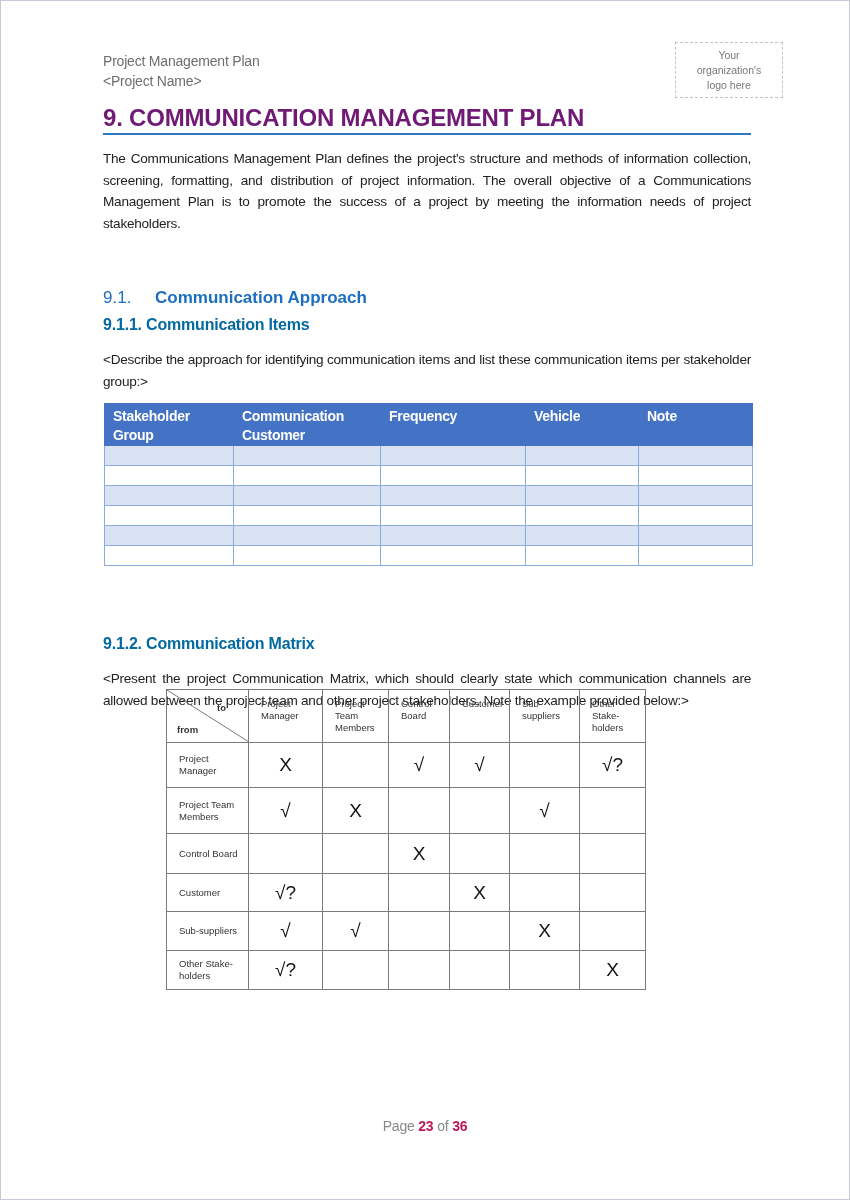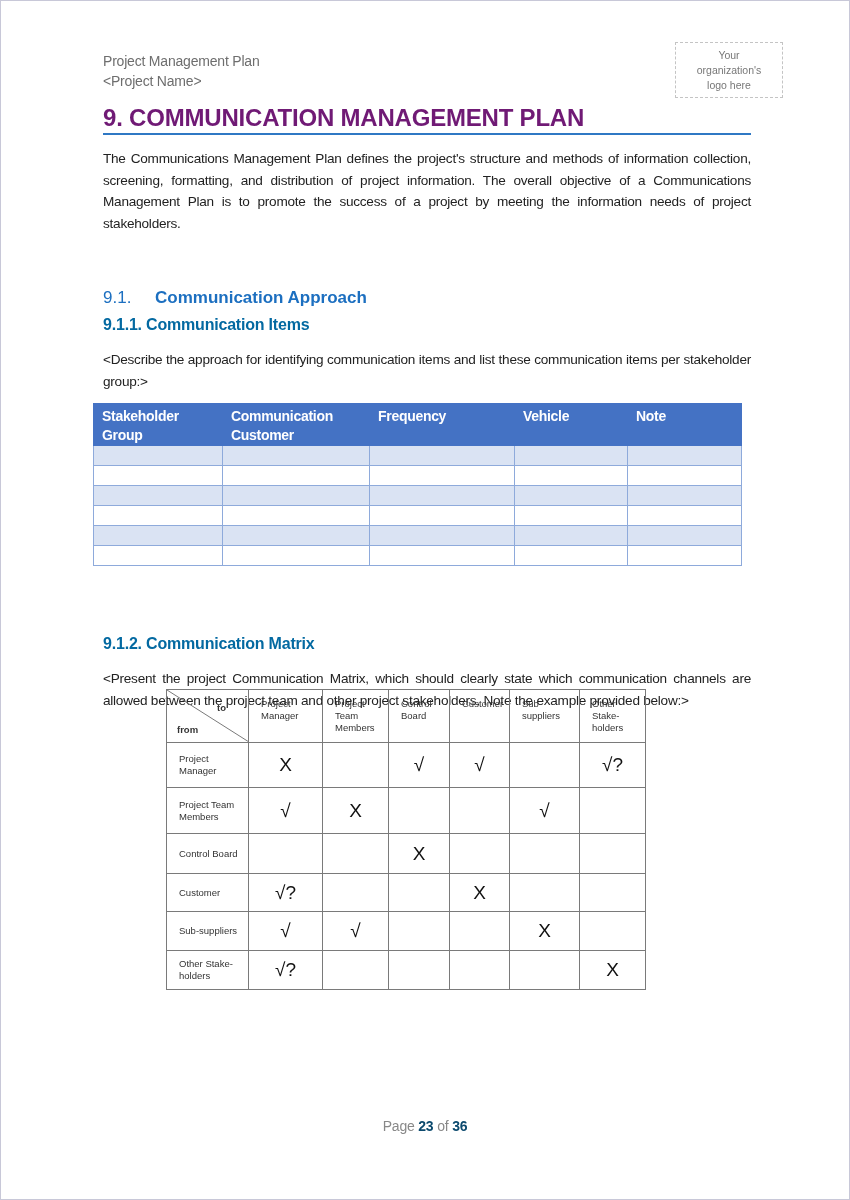--- a/index.html
+++ b/index.html
@@ -9,38 +9,38 @@
   .hdr-line { position:absolute; left:103px; font-size:14px; color:#6e6e6e; letter-spacing:-0.2px; }
   .logo-box { position:absolute; left:675px; top:35px; width:108px; height:56px; border:1px dashed #c4c4c4;
               font-size:10.5px; color:#777; text-align:center; line-height:15px; box-sizing:border-box; padding-top:5px;margin-top:7px; }
   .h1 { position:absolute; left:103px; top:104px; font-size:24px; font-weight:bold; color:#701a75; letter-spacing:-0.2px; }
   .h1-rule { position:absolute; left:103px; top:133px; width:648px; height:2px; background:#2f78c4; }
   .para { position:absolute; left:103px; width:648px; font-size:13.6px; line-height:21.5px; text-align:justify; color:#222; letter-spacing:-0.25px; }
   .h2 { position:absolute; left:103px; top:288px; font-size:17px; color:#1c6fc0; }
   .h2 .num { font-weight:normal; display:inline-block; width:52px; }
   .h2 .txt { font-weight:bold; }
   .h3 { position:absolute; left:103px; font-size:16px; font-weight:bold; color:#0369a1; letter-spacing:-0.2px; }
-  table.items { position:absolute; left:93px; top:403px; width:648px; border-collapse:collapse; table-layout:fixed; }
+  table.items { position:absolute; left:104px; top:403px; width:648px; border-collapse:collapse; table-layout:fixed; }
   table.items th { background:#4472c4; color:#fff; font-size:14px; font-weight:bold; text-align:left; vertical-align:top;
                    padding:3px 8px 0 8px; height:37px; line-height:19px; border:1px solid #4472c4; letter-spacing:-0.3px; }
   table.items td { height:19px; border:1px solid #8eaadb; padding:0; }
   table.items tr.odd td { background:#dae3f3; }
   table.items tr.even td { background:#fff; }
   table.matrix { position:absolute; left:166px; top:689px; border-collapse:collapse; table-layout:fixed; width:479px;padding-left:8px; }
   table.matrix th, table.matrix td { border:1.2px solid #7a7a7a; padding:0; }
   table.matrix th.colh { font-size:9.5px; font-weight:normal; color:#333; vertical-align:top; text-align:left;
                          padding:8px 4px 0 12px; line-height:12px; height:44px; }
   table.matrix td.rowh { font-size:9.5px; color:#333; padding-left:12px; line-height:12px; }
   table.matrix td.mark { text-align:center; font-size:19px; color:#111; }
   .corner { position:relative; height:52px; }
   .corner svg { position:absolute; left:0; top:0; }
   .corner .to { position:absolute; right:22px; top:12px; font-size:9.5px; color:#333; }
   .corner .from { position:absolute; left:10px; bottom:7px; font-size:9.5px; color:#333; }
   .footer { position:absolute; left:0; width:850px; top:1118px; text-align:center; font-size:14px; color:#888; letter-spacing:-0.2px; }
-  .footer b { color:#0c4a6e; }
+  .footer b { color:#be185d; }
 </style>
 </head>
 <body>
 
 <div class="page-border"></div>
 
 <div class="hdr-line" style="top:53px">Project Management Plan</div>
 <div class="hdr-line" style="top:73px">&lt;Project Name&gt;</div>
 
 <div class="logo-box">

